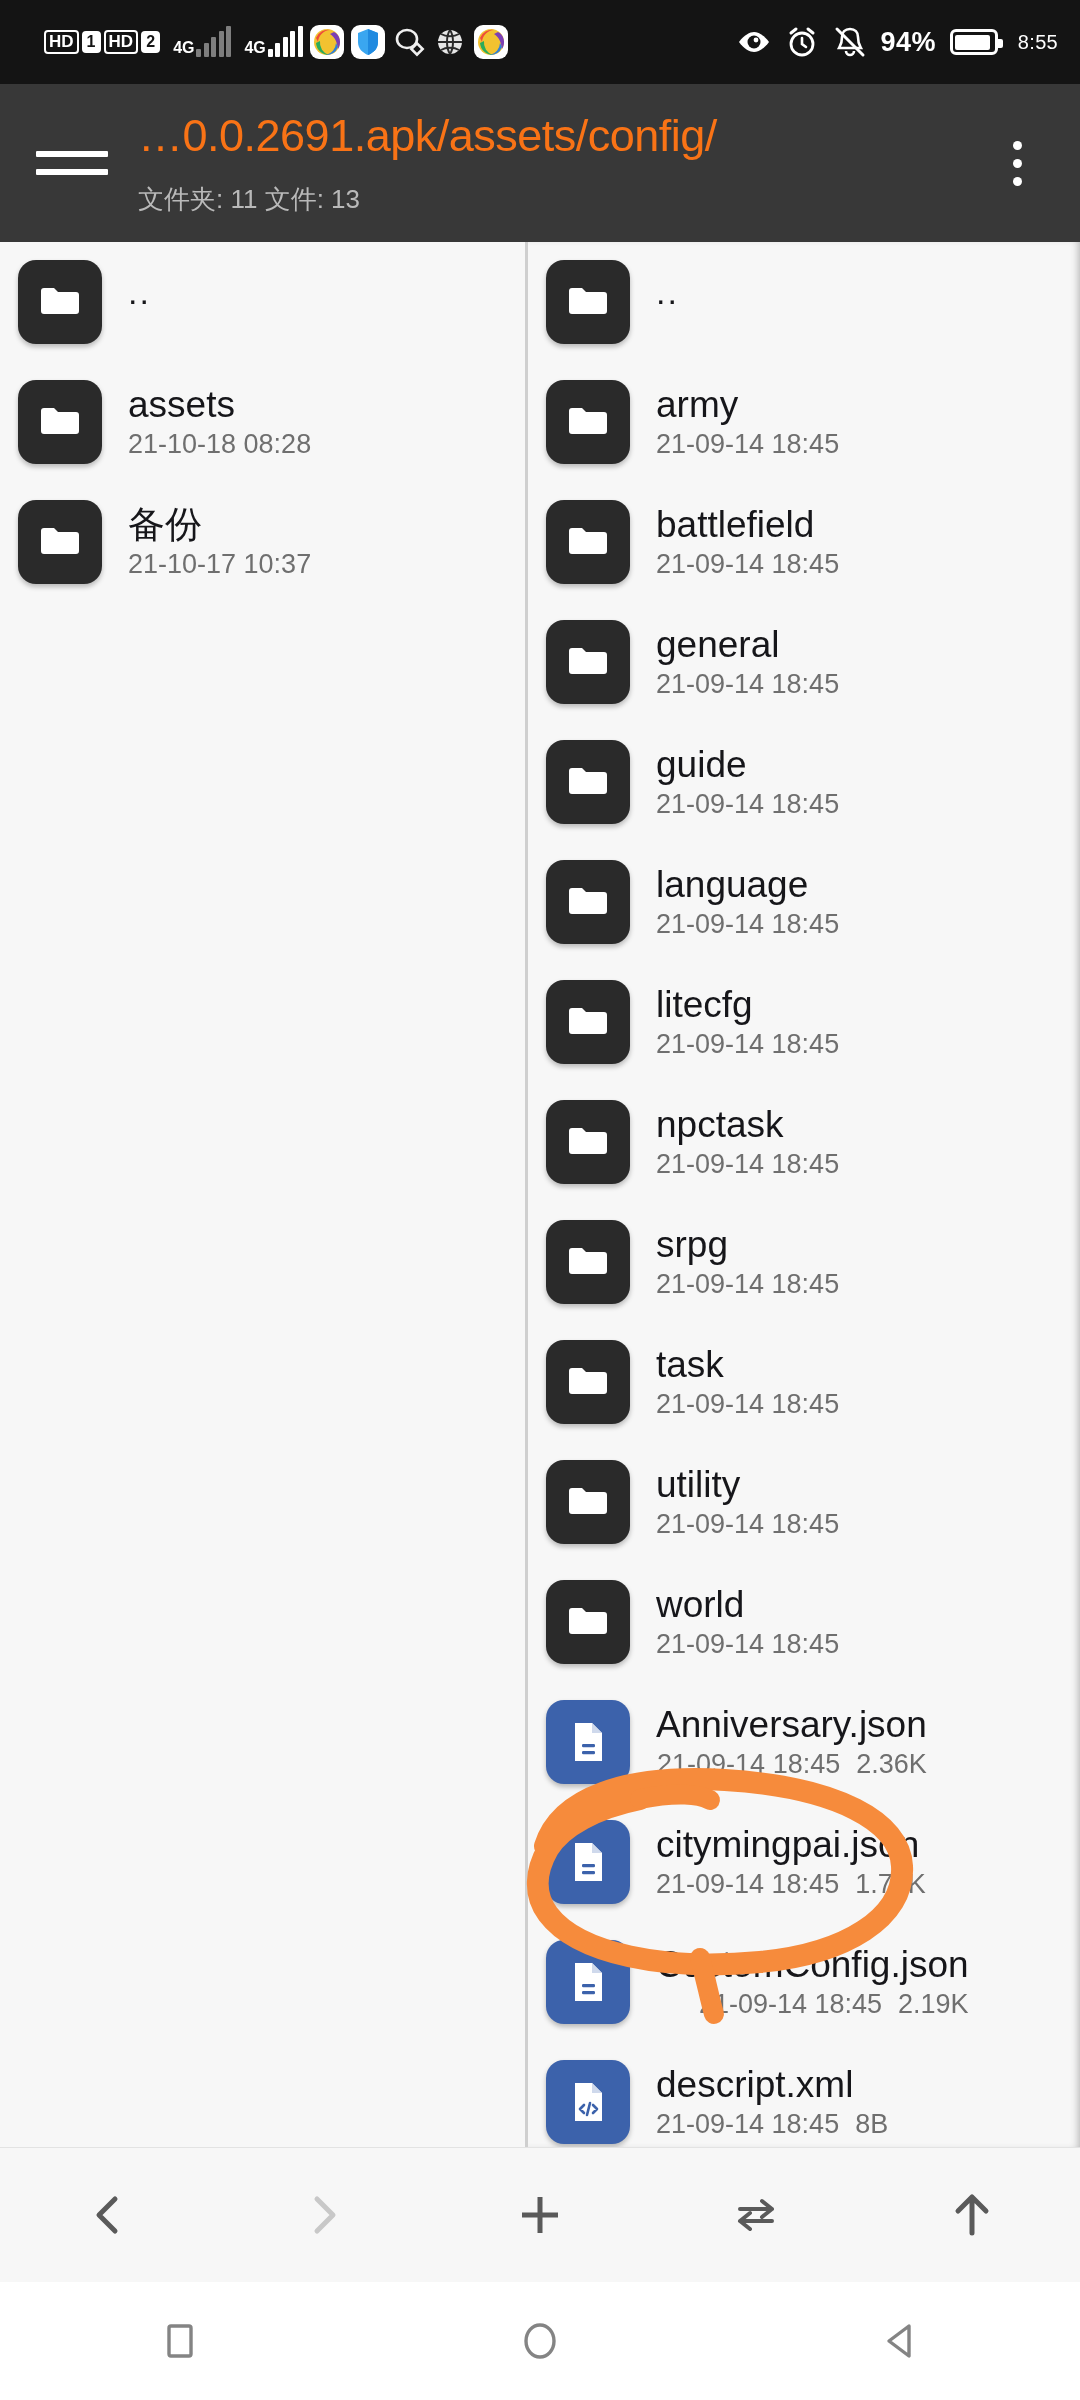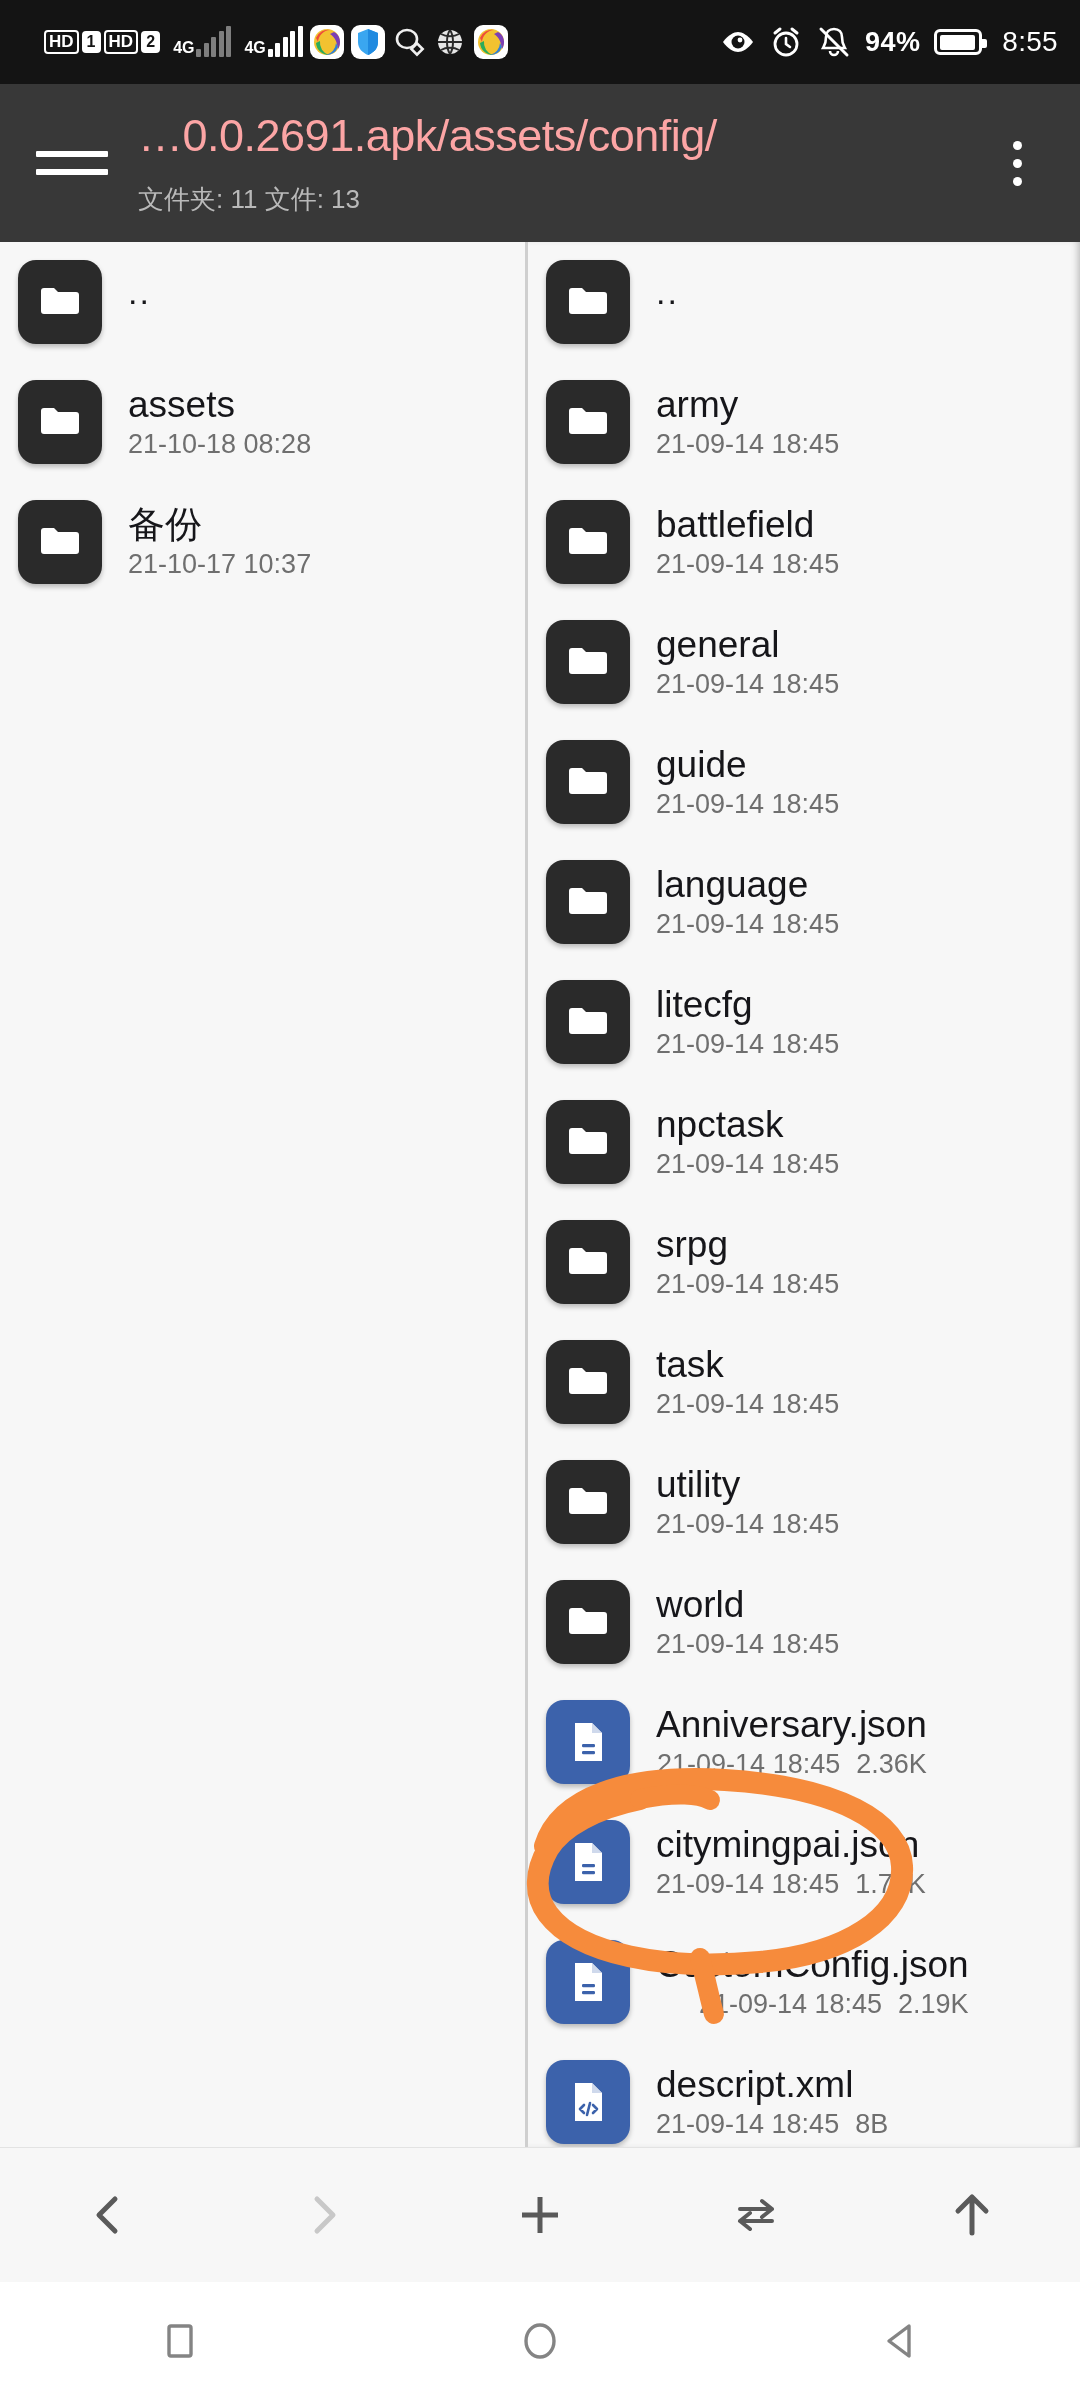--- a/index.html
+++ b/index.html
@@ -58,33 +58,33 @@
   .bat-pct { color:#fff; font-size:27px; font-weight:600; letter-spacing:.4px;}
   .bat-shell {
     width:48px;height:26px;border:3px solid #fff;border-radius:6px;
     position:relative; display:flex; align-items:center; padding:2.5px;
   }
   .bat-shell::after{
     content:"";position:absolute;right:-8px;top:7px;width:5px;height:9px;
     background:#fff;border-radius:0 2px 2px 0;
   }
   .bat-fill{background:#fff;height:100%;width:94%;border-radius:2px;}
-  .sb-time { color:#fff; font-size:28px; margin-left:6px; letter-spacing:.3px;}
+  .sb-time { color:#fff; font-size:20px; margin-left:6px; letter-spacing:.3px;}
 
   
   #toolbar {
     height:158px; background:#383838;
     display:flex; align-items:center; padding:0 28px 0 36px;
   }
   #hamburger { width:72px;height:72px;display:flex;flex-direction:column;
     justify-content:center;gap:12px;flex:none;cursor:pointer;}
   #hamburger span{display:block;height:6px;background:#fff;border-radius:1px;}
   .tb-text { flex:1; margin-left:30px; overflow:hidden; }
   #tb-title {
-    color:#fca5a5; font-size:45px; white-space:nowrap; letter-spacing:-.5px;
+    color:#f97316; font-size:45px; white-space:nowrap; letter-spacing:-.5px;
     overflow:hidden; text-overflow:clip;
   }
   #tb-sub { color:#b9b9b9; font-size:26px; margin-top:20px; }
   #overflow-btn {
     width:70px;height:78px;display:flex;flex-direction:column;
     align-items:center;justify-content:center;gap:9px;flex:none;cursor:pointer;
   }
   #overflow-btn i{display:block;width:9px;height:9px;border-radius:50%;background:#fff;}
 
   

